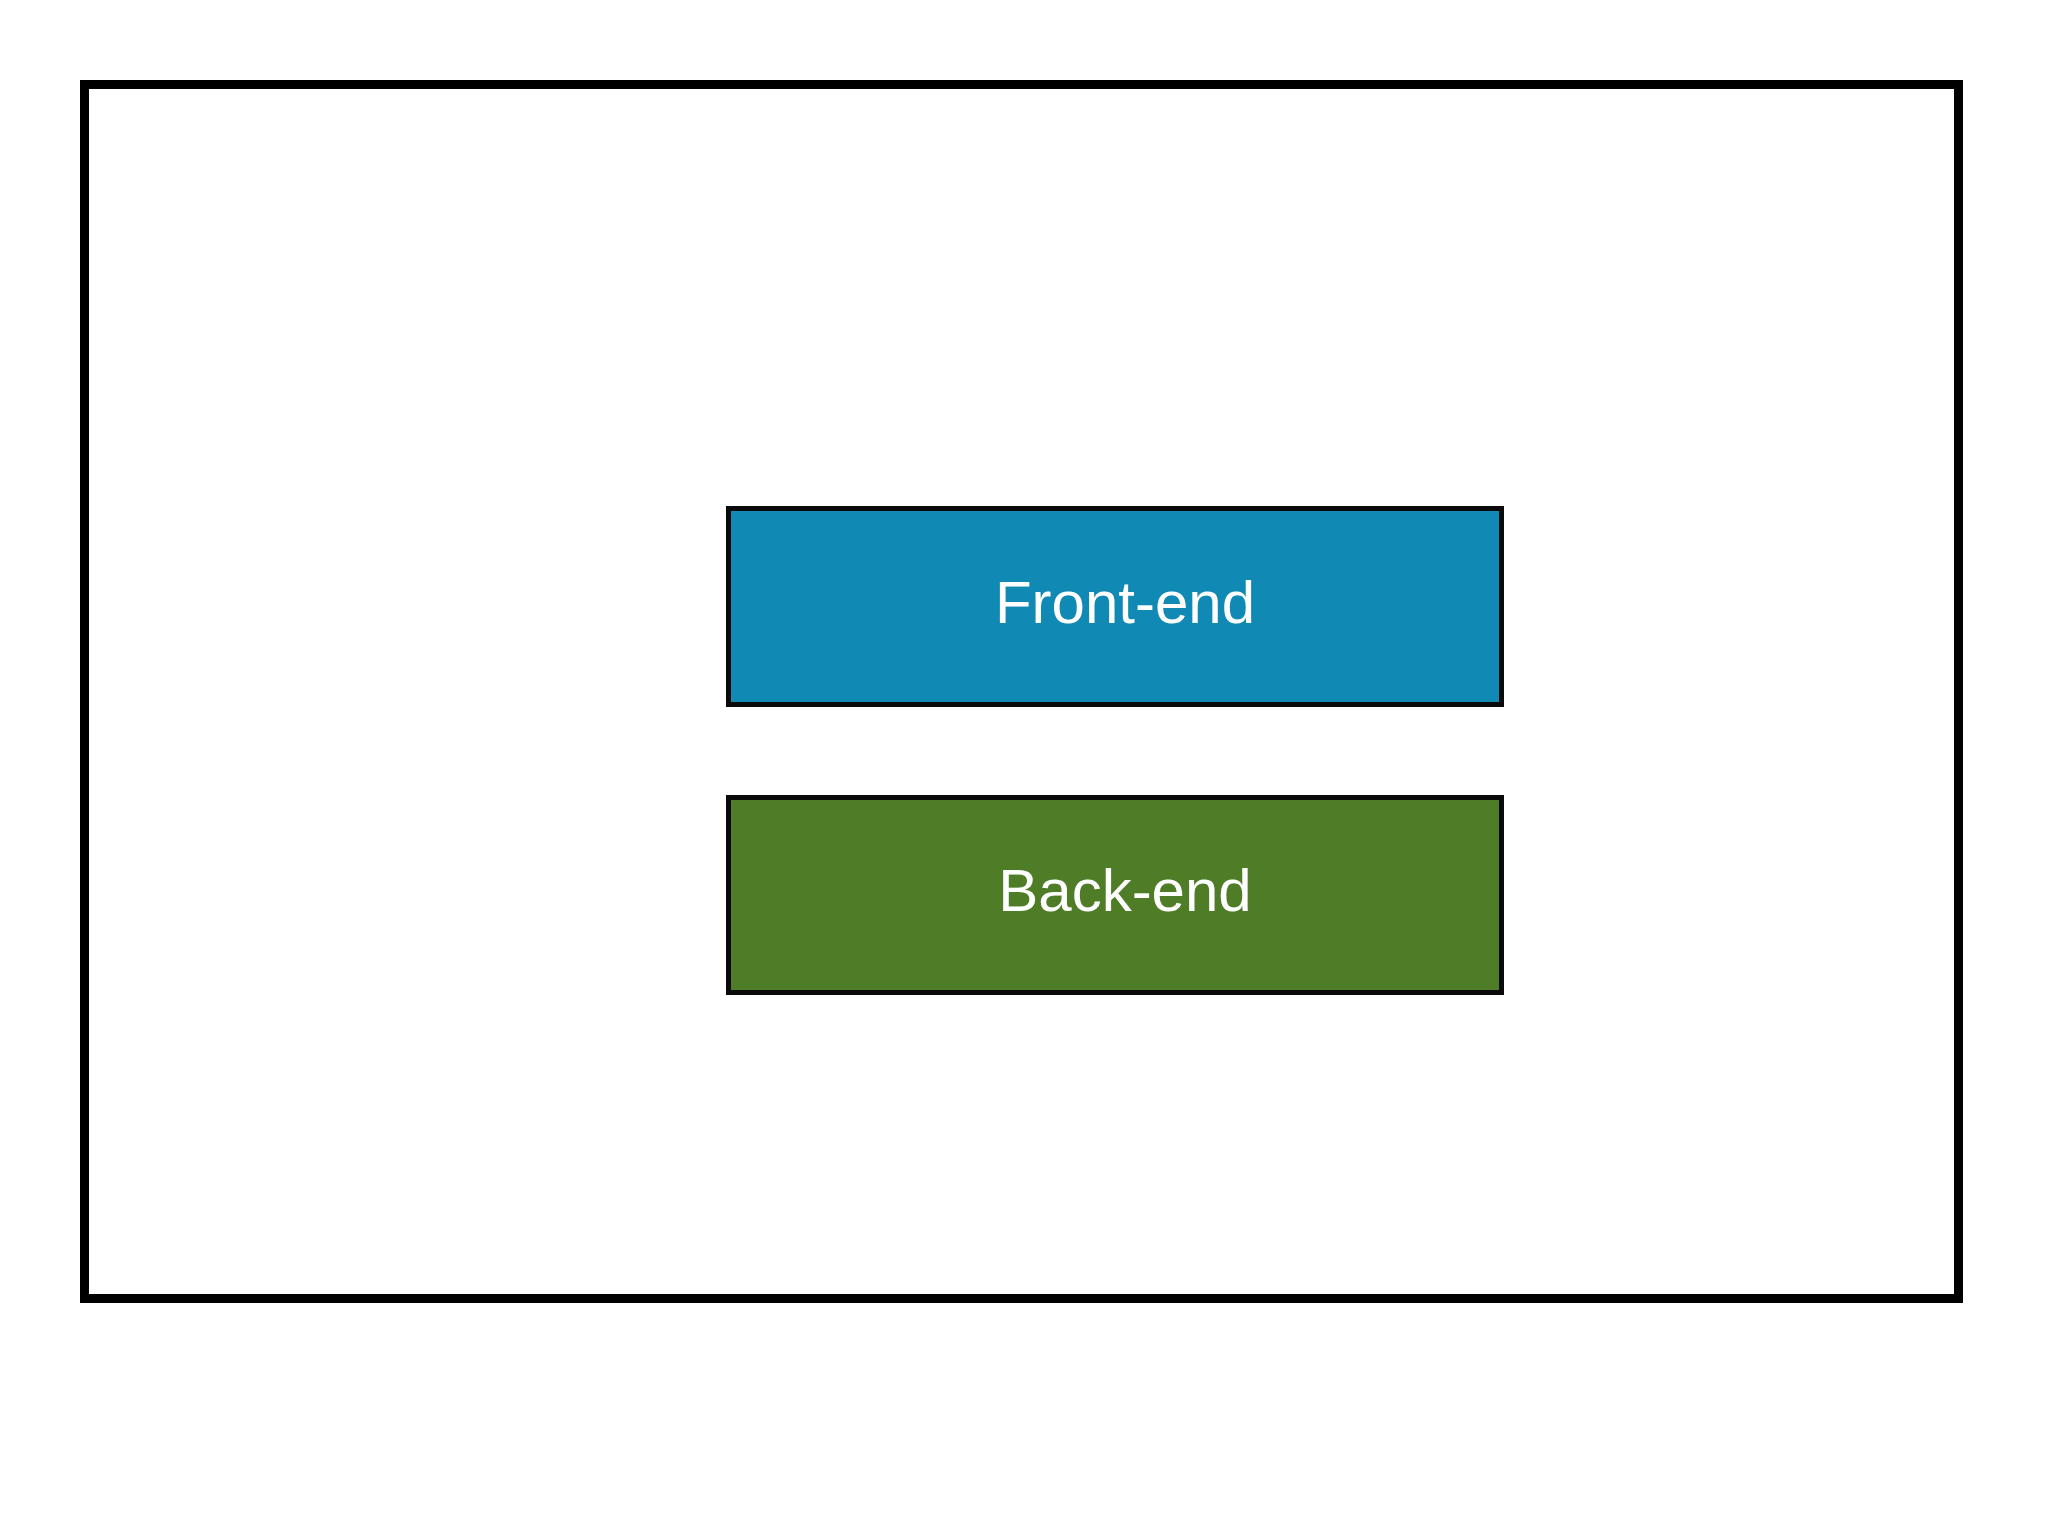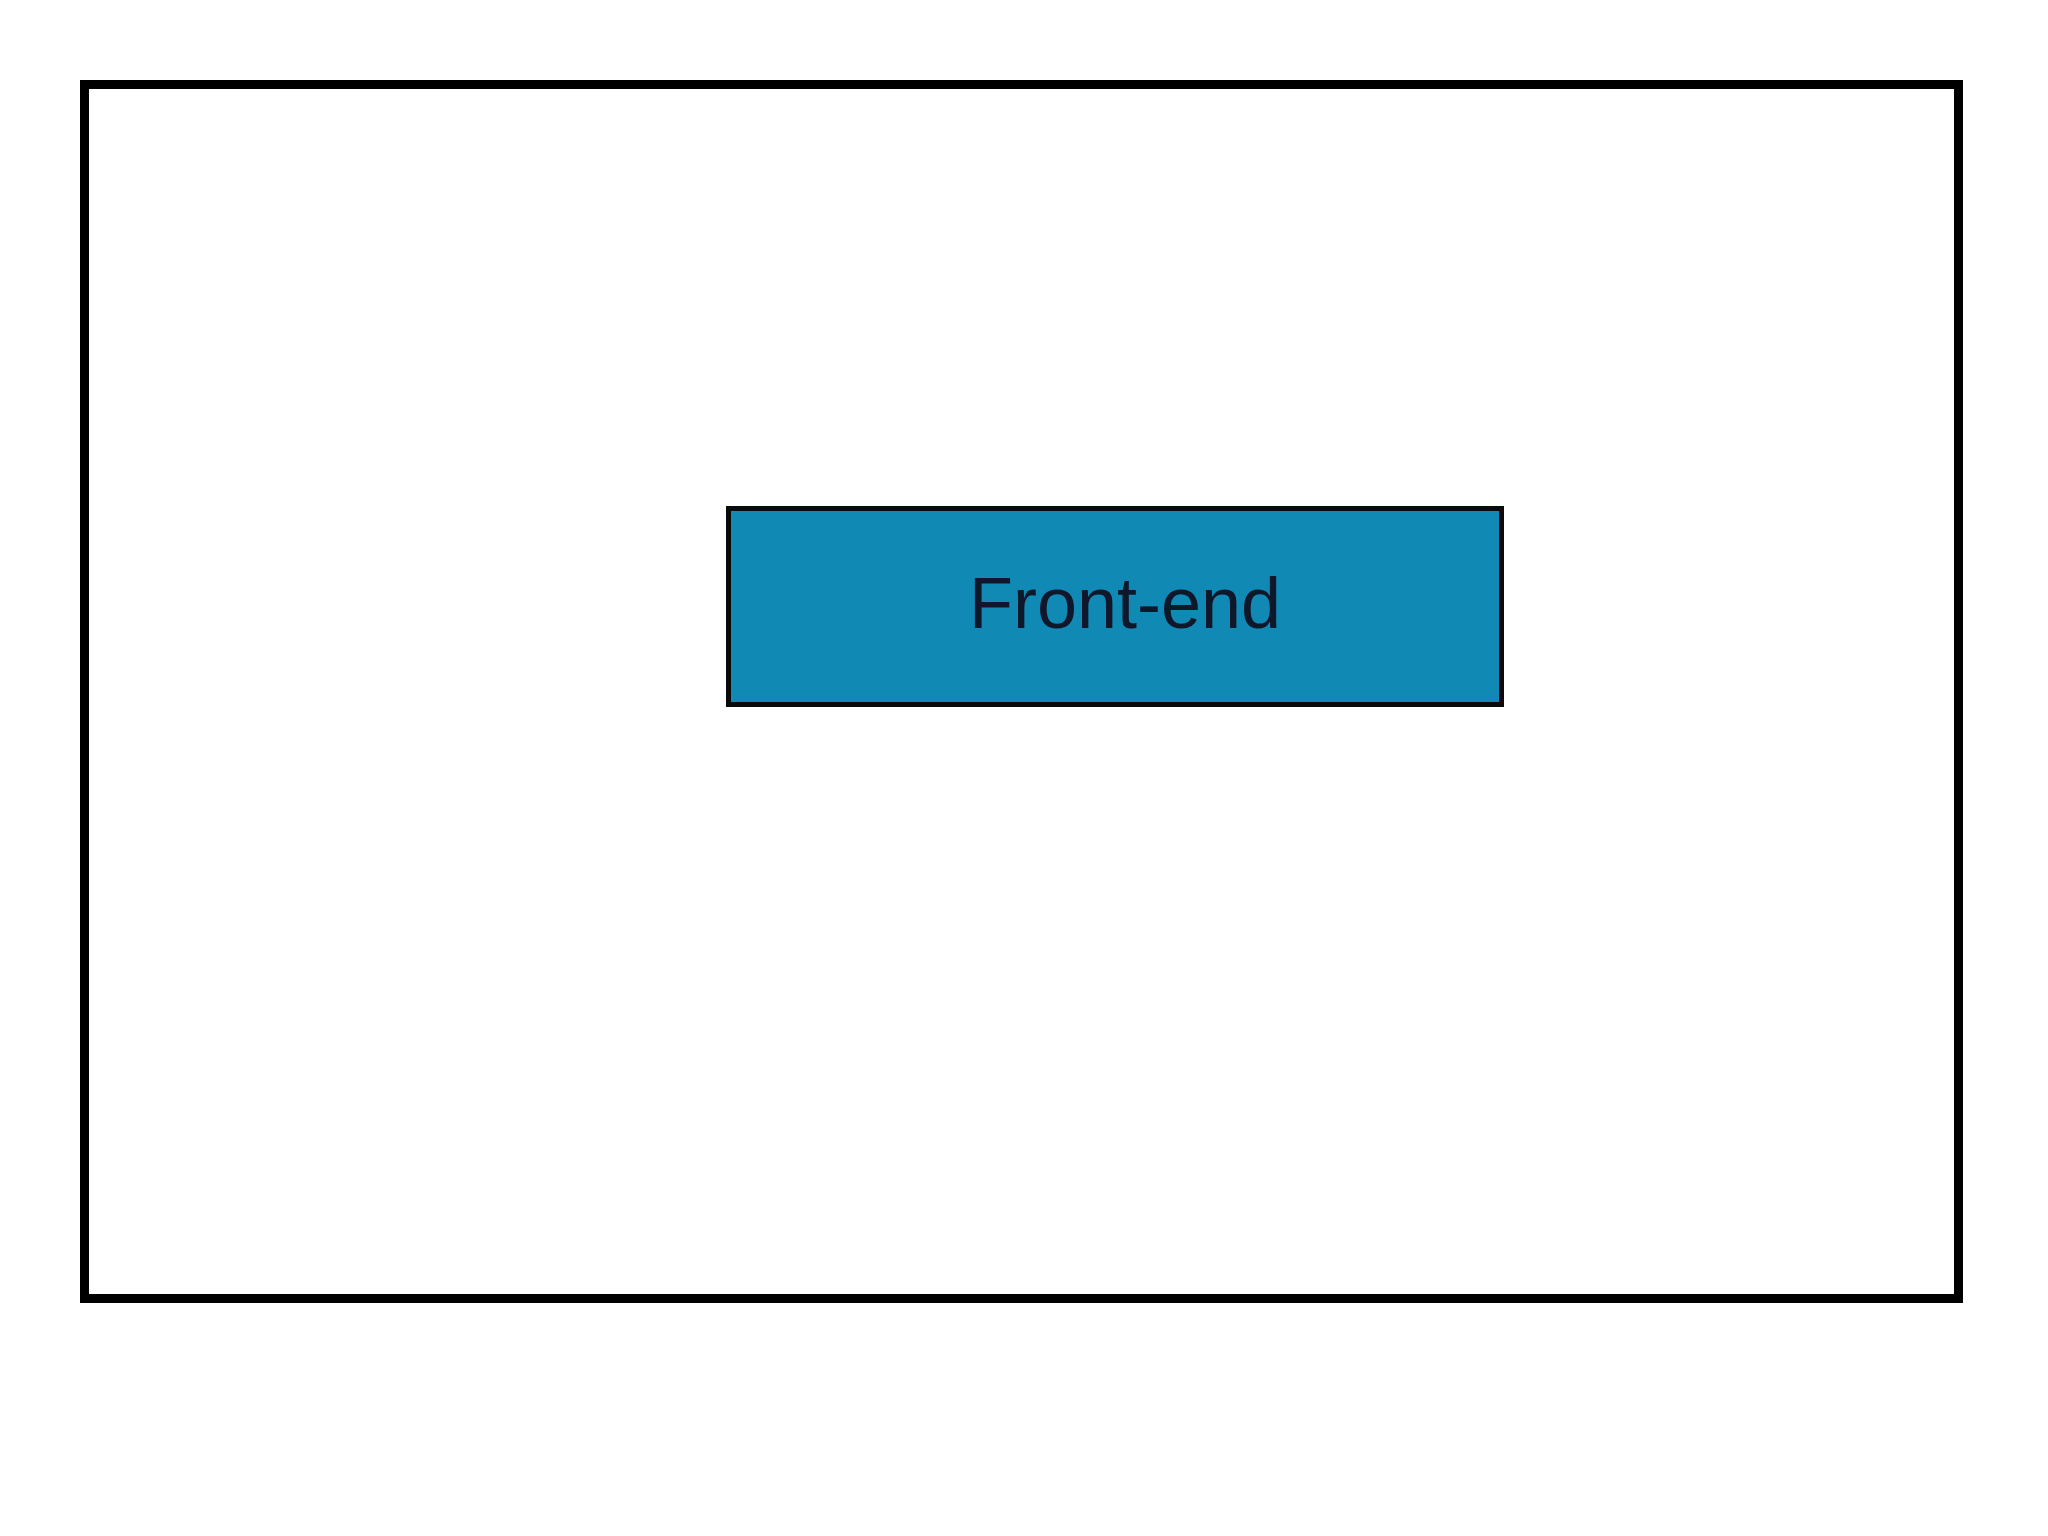--- a/index.html
+++ b/index.html
@@ -53,22 +53,22 @@
     background: #1089b4;
   }
 
   #block-backend {
     top: 289px;
     height: 200px;
     background: #4e7c27;
   }
 
   .block-label {
-    color: #0f172a;
-    font-size: 72px;
+    color: #ffffff;
+    font-size: 60px;
     font-weight: 400;
     line-height: 1;
     letter-spacing: 0px;
     white-space: nowrap;
     position: relative;
     top: -4px;
     left: 10px;
   }
 
   
@@ -84,20 +84,23 @@
 <body>
 
 <div id="slide-frame">
 
   <div id="blocks">
 
     <div class="block" id="block-frontend">
       <span class="block-label">Front-end</span>
     </div>
 
+    <div class="block" id="block-backend">
+      <span class="block-label">Back-end</span>
+    </div>
 
   </div>
 
 </div>
 
 <div id="footer">
 
   
 
   

